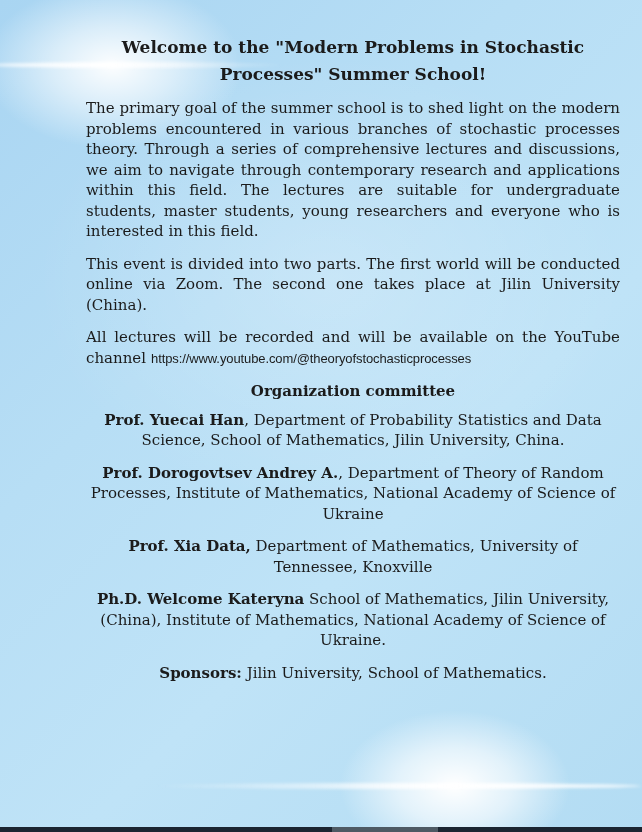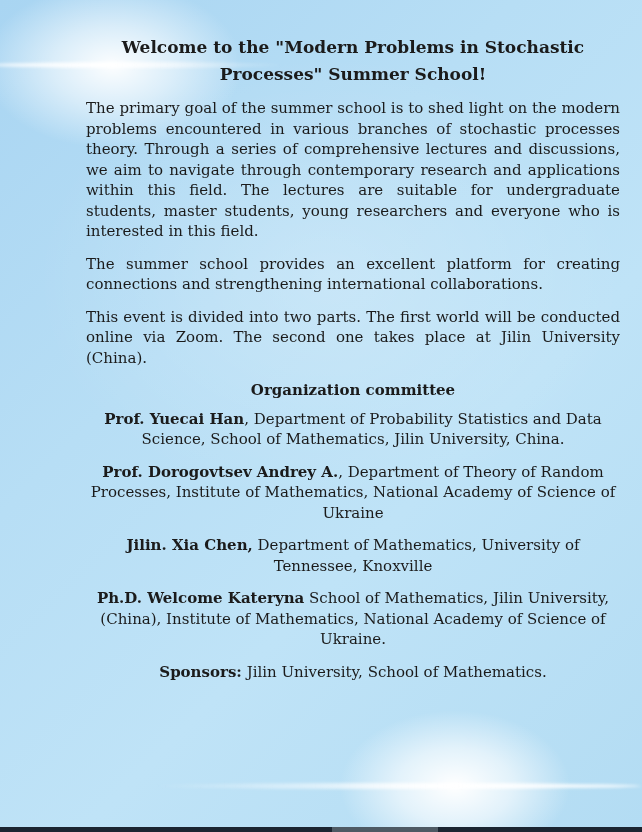--- a/index.html
+++ b/index.html
@@ -101,33 +101,33 @@
 
   <div class="streak streak-top"></div>
   <div class="streak streak-bottom"></div>
 
   <div class="content">
 
     <h1 class="title">Welcome to the "Modern Problems in Stochastic Processes" Summer School!</h1>
 
     <p class="para">The primary goal of the summer school is to shed light on the modern problems encountered in various branches of stochastic processes theory. Through a series of comprehensive lectures and discussions, we aim to navigate through contemporary research and applications within this field. The lectures are suitable for undergraduate students, master students, young researchers and everyone who is interested in this field.</p>
 
-    <p class="para">The summer school provides an excellent platform for creating connections and strengthening international collaborations.</p>
 
     <p class="para">This event is divided into two parts. The first world will be conducted online via Zoom. The second one takes place at Jilin University (China).</p>
 
 
+    <p class="para"><span>All lectures will be recorded and will be available on the YouTube channel</span><span class="url">https://www.youtube.com/@theoryofstochasticprocesses</span></p>
 
     <p class="para left heading">Organization committee</p>
 
     <p class="para left member"><b>Prof. Yuecai Han</b><span>, Department of Probability Statistics and Data Science, School of Mathematics, Jilin University, China.</span></p>
 
     <p class="para left member"><b>Prof. Dorogovtsev Andrey A.</b><span>, Department of Theory of Random Processes, Institute of Mathematics, National Academy of Science of Ukraine</span></p>
 
-    <p class="para left member"><b>Jilin. Xia Chen,</b><span> Department of Mathematics, University of Tennessee, Knoxville</span></p>
+    <p class="para left member"><b>Prof. Xia Data,</b><span> Department of Mathematics, University of Tennessee, Knoxville</span></p>
 
     <p class="para left member"><b>Ph.D. Welcome Kateryna</b><span> School of Mathematics, Jilin University, (China), Institute of Mathematics, National Academy of Science of Ukraine.</span></p>
 
     <p class="para left member"><b>Sponsors:</b><span> Jilin University, School of Mathematics.</span></p>
 
   </div>
 
   <div class="bottom-bar">
     <div class="bottom-bar-segment"></div>
   </div>

